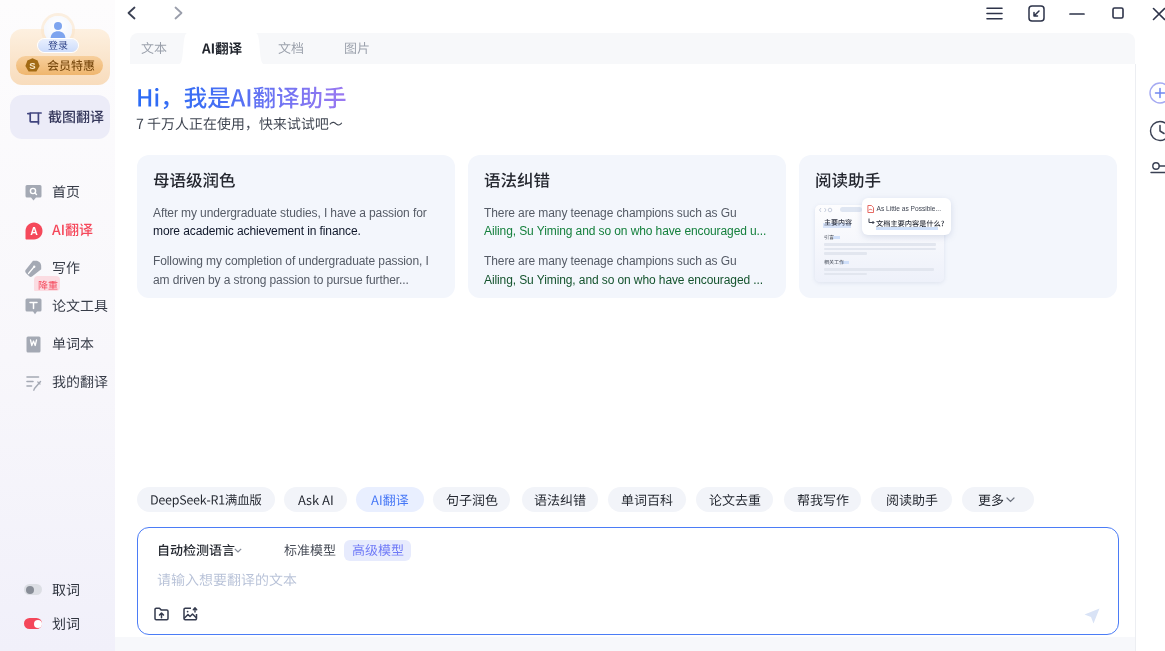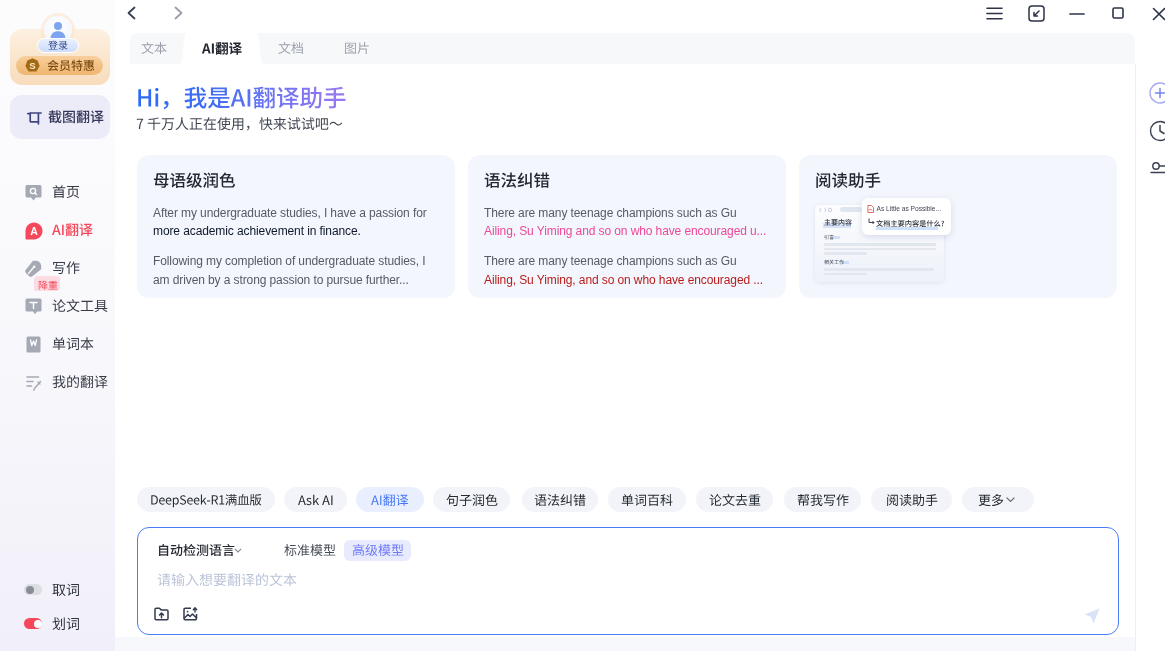--- a/index.html
+++ b/index.html
@@ -186,26 +186,26 @@
         <path fill="#24272f" d="M89 765C143 717 211 649 243 605L307 672C275 714 203 778 150 822ZM388 630V548H511L483 432H318V346H963V432H849C856 495 863 565 866 629L800 634L786 630H624L643 726H929V810H353V726H548L528 630ZM579 432 606 548H771L760 432ZM397 274V-84H487V-47H803V-81H897V274ZM487 35V191H803V35ZM178 -61C194 -41 223 -19 394 100C386 119 374 155 370 180L259 107V534H41V443H171V104C171 61 148 34 130 22C147 2 170 -39 178 -61ZM1095 764C1160 735 1243 687 1283 652L1338 730C1295 763 1211 808 1147 833ZM1039 494C1103 465 1185 419 1225 385L1278 464C1236 497 1152 540 1089 564ZM1073 -8 1153 -72C1213 23 1280 144 1333 249L1264 312C1205 197 1127 68 1073 -8ZM1392 -54C1422 -40 1468 -33 1825 11C1843 -24 1857 -56 1866 -84L1950 -41C1922 39 1847 157 1778 245L1701 208C1728 172 1755 131 1780 90L1499 59C1556 140 1613 240 1660 340H1939V429H1685V593H1900V682H1685V844H1590V682H1382V593H1590V429H1340V340H1548C1502 234 1445 135 1424 106C1399 69 1380 46 1359 40C1370 14 1387 -34 1392 -54ZM2039 59 2056 -38C2159 -15 2297 13 2427 42L2419 130C2280 103 2135 74 2039 59ZM2493 93C2518 110 2555 126 2793 187V-84H2891V834H2793V277L2604 233V752H2507V263C2507 214 2468 181 2444 167C2460 150 2485 113 2493 93ZM2066 420C2083 428 2109 434 2229 447C2186 392 2147 350 2128 333C2093 298 2068 275 2042 270C2054 244 2070 197 2074 178C2101 191 2142 201 2431 247C2428 268 2426 305 2427 331L2216 302C2299 384 2379 483 2446 584L2362 639C2341 603 2318 568 2294 534L2170 523C2234 604 2297 705 2346 804L2252 843C2204 726 2124 603 2099 571C2074 539 2055 517 2034 512C2045 486 2061 440 2066 420ZM3059 351V266H3191V87C3191 43 3161 15 3142 4C3157 -15 3178 -53 3185 -75C3202 -58 3231 -40 3404 53C3398 73 3390 110 3388 135L3278 79V266H3409V351H3278V470H3388V555H3107C3128 580 3149 609 3168 640H3402V729H3217C3230 758 3243 788 3253 817L3172 842C3142 751 3089 665 3030 607C3045 587 3067 539 3074 520C3085 530 3095 541 3105 553V470H3191V351ZM3741 844V719H3620V844H3535V719H3440V637H3535V520H3418V435H3962V520H3827V637H3938V719H3827V844ZM3620 637H3741V520H3620ZM3563 123H3810V34H3563ZM3563 199V287H3810V199ZM3477 365V-82H3563V-43H3810V-78H3899V365Z"></path>
       </g>
     </svg></div>
 <div style="position:absolute;left:815.0px;top:169.5px;line-height:0;"><svg width="66.0" height="21.4" viewBox="0 0 66.0 21.4">
       <g transform="translate(0,16.5) scale(0.016500,-0.016500)">
         <path fill="#24272f" d="M358 434H633V330H358ZM82 612V-84H175V612ZM97 789C142 745 192 684 214 643L291 695C267 735 213 793 169 834ZM307 633C337 596 366 546 381 510H275V255H380C366 162 329 92 212 51C231 35 255 1 265 -20C403 38 446 131 464 255H524V103C524 28 541 5 616 5C630 5 683 5 698 5C754 5 776 31 784 130C761 136 727 149 712 161C709 89 706 79 687 79C677 79 637 79 629 79C610 79 606 82 606 104V255H721V510H615C643 550 672 600 699 646L608 669C588 621 552 556 520 510H408L462 536C448 574 413 627 380 666ZM347 791V707H827V23C827 10 823 5 810 5C797 5 755 5 715 6C727 -17 738 -55 742 -79C806 -79 851 -77 881 -63C910 -48 918 -24 918 22V791ZM1437 447C1488 419 1551 377 1582 347L1624 399C1592 428 1528 468 1477 492ZM1681 99C1761 45 1860 -35 1906 -87L1966 -27C1918 26 1816 102 1737 152ZM1094 765C1148 718 1219 652 1252 610L1316 679C1282 720 1209 782 1154 826ZM1363 601V520H1839C1827 478 1814 437 1802 407L1876 389C1899 440 1924 519 1944 590L1884 604L1870 601H1695V678H1898V758H1695V844H1602V758H1399V678H1602V601ZM1037 534V442H1173V96C1173 45 1144 10 1126 -5C1140 -19 1165 -51 1173 -70C1188 -48 1216 -22 1374 112C1365 127 1353 154 1344 177H1582C1541 106 1465 37 1325 -17C1344 -34 1371 -68 1382 -90C1561 -19 1646 79 1686 177H1948V260H1710C1717 298 1719 336 1719 371V486H1628V374C1628 339 1626 300 1615 260H1518L1555 305C1524 336 1458 379 1406 405L1363 358C1412 331 1470 291 1503 260H1343V178L1338 192L1260 128V534ZM2620 844C2620 767 2620 693 2618 622H2468V533H2615C2601 296 2552 102 2369 -14C2392 -31 2422 -63 2436 -85C2636 48 2690 269 2706 533H2841C2833 186 2822 55 2799 26C2789 13 2779 10 2761 10C2740 10 2691 11 2638 15C2654 -10 2664 -49 2666 -76C2718 -78 2772 -79 2803 -75C2837 -70 2859 -61 2881 -30C2914 14 2923 159 2932 578C2932 589 2933 622 2933 622H2710C2712 694 2712 768 2712 844ZM2030 111 2047 14C2169 42 2338 82 2496 120L2487 205L2438 194V799H2101V124ZM2186 141V292H2349V175ZM2186 502H2349V375H2186ZM2186 586V713H2349V586ZM3046 327V235H3452V39C3452 18 3444 11 3421 11C3398 10 3317 10 3237 12C3252 -13 3270 -55 3277 -81C3381 -82 3449 -80 3492 -65C3534 -50 3551 -24 3551 37V235H3956V327H3551V471H3898V561H3551V710C3666 724 3774 742 3861 767L3791 844C3633 799 3349 772 3109 761C3118 740 3130 702 3133 678C3234 682 3344 689 3452 699V561H3114V471H3452V327Z"></path>
       </g>
     </svg></div>
 <div style="position:absolute;left:153px;top:206.6px;line-height:12px;font-size:12px;letter-spacing:-0.1px;white-space:nowrap;color:#555b66;font-family:'Liberation Sans',sans-serif;">After my undergraduate studies, I have a passion for</div>
 <div style="position:absolute;left:153px;top:225.2px;line-height:12px;font-size:12px;letter-spacing:-0.1px;white-space:nowrap;color:#0f172a;font-family:'Liberation Sans',sans-serif;">more academic achievement in finance.</div>
-<div style="position:absolute;left:153px;top:255.4px;line-height:12px;font-size:12px;letter-spacing:-0.1px;white-space:nowrap;color:#555b66;font-family:'Liberation Sans',sans-serif;">Following my completion of undergraduate studies, I</div>
+<div style="position:absolute;left:153px;top:255.4px;line-height:12px;font-size:12px;letter-spacing:-0.1px;white-space:nowrap;color:#555b66;font-family:'Liberation Sans',sans-serif;">Following my completion of undergraduate passion, I</div>
 <div style="position:absolute;left:153px;top:274.0px;line-height:12px;font-size:12px;letter-spacing:-0.1px;white-space:nowrap;color:#555b66;font-family:Liberation Sans, sans-serif;">am driven by a strong passion to pursue further...</div>
 <div style="position:absolute;left:484px;top:206.6px;line-height:12px;font-size:12px;letter-spacing:-0.1px;white-space:nowrap;color:#555b66;font-family:'Liberation Sans',sans-serif;">There are many teenage champions such as Gu</div>
-<div style="position:absolute;left:484px;top:225.2px;line-height:12px;font-size:12px;letter-spacing:-0.1px;white-space:nowrap;color:#ec4899;font-family:'Liberation Sans',sans-serif;">Ailing, Su Yiming and so on who have encouraged u...</div>
+<div style="position:absolute;left:484px;top:225.2px;line-height:12px;font-size:12px;letter-spacing:-0.1px;white-space:nowrap;color:#15803d;font-family:'Liberation Sans',sans-serif;">Ailing, Su Yiming and so on who have encouraged u...</div>
 <div style="position:absolute;left:484px;top:255.4px;line-height:12px;font-size:12px;letter-spacing:-0.1px;white-space:nowrap;color:#555b66;font-family:'Liberation Sans',sans-serif;">There are many teenage champions such as Gu</div>
-<div style="position:absolute;left:484px;top:274.0px;line-height:12px;font-size:12px;letter-spacing:-0.1px;white-space:nowrap;color:#b91c1c;font-family:'Liberation Sans',sans-serif;">Ailing, Su Yiming, and so on who have encouraged ...</div>
+<div style="position:absolute;left:484px;top:274.0px;line-height:12px;font-size:12px;letter-spacing:-0.1px;white-space:nowrap;color:#14532d;font-family:'Liberation Sans',sans-serif;">Ailing, Su Yiming, and so on who have encouraged ...</div>
 <div class="abs" style="left:815px;top:205px;width:129px;height:77px;border-radius:5px;background:linear-gradient(180deg,#fdfdfe,#eef1fa);box-shadow:0 1px 4px rgba(120,140,180,0.18);"></div>
 <svg class="abs" style="left:818px;top:207px" width="20" height="6" viewBox="0 0 20 6" stroke="#b9c2d4" stroke-width="0.8" fill="none">
     <path d="M3 1 L1.5 3 L3 5 M6.5 1 L8 3 L6.5 5"></path>
     <circle cx="12" cy="3" r="1.8"></circle>
   </svg>
 <div class="abs" style="left:840px;top:207px;width:22px;height:5px;border-radius:2.5px;background:#dfe6f2;"></div>
 <div class="abs" style="left:823px;top:222.5px;width:28px;height:5px;background:#d8e4fa;"></div>
 <div style="position:absolute;left:824.0px;top:218.0px;line-height:0;"><svg width="28.0" height="9.1" viewBox="0 0 28.0 9.1">
       <g transform="translate(0,7.0) scale(0.007000,-0.007000)">
         <path fill="#2c3140" d="M361 789C416 749 482 693 523 649H99V556H448V356H148V265H448V41H54V-51H950V41H552V265H855V356H552V556H899V649H578L628 685C587 733 503 799 439 843ZM1655 223C1626 175 1587 136 1537 105C1471 121 1403 137 1334 151C1352 173 1370 197 1388 223ZM1114 649V380H1375C1363 356 1348 330 1332 305H1050V223H1277C1245 178 1211 136 1180 102C1260 86 1339 69 1415 50C1321 21 1203 5 1060 -2C1075 -23 1089 -57 1096 -84C1288 -68 1437 -40 1550 15C1669 -18 1773 -52 1850 -83L1927 -9C1852 18 1755 48 1647 77C1694 116 1731 164 1760 223H1951V305H1442C1455 326 1467 348 1477 368L1427 380H1895V649H1654V721H1932V804H1065V721H1334V649ZM1424 721H1565V649H1424ZM1202 573H1334V455H1202ZM1424 573H1565V455H1424ZM1654 573H1801V455H1654ZM2094 675V-86H2189V582H2451C2446 454 2410 296 2202 185C2225 169 2257 134 2270 114C2394 187 2464 275 2503 367C2587 286 2676 193 2722 130L2800 192C2742 264 2626 375 2533 459C2542 501 2547 542 2549 582H2815V33C2815 15 2809 10 2790 9C2770 8 2702 8 2636 11C2650 -15 2664 -58 2668 -84C2758 -84 2820 -83 2858 -68C2896 -53 2908 -24 2908 31V675H2550V844H2452V675ZM3325 636C3271 565 3179 497 3090 454C3109 437 3141 400 3155 382C3247 434 3349 518 3414 606ZM3576 581C3666 525 3777 441 3829 384L3898 446C3842 502 3728 582 3640 635ZM3488 546C3394 396 3219 276 3033 210C3055 190 3080 157 3093 134C3135 151 3176 170 3216 192V-85H3308V-53H3690V-82H3787V203C3824 183 3863 164 3904 146C3917 173 3942 205 3965 225C3805 286 3667 362 3553 484L3570 510ZM3308 31V172H3690V31ZM3320 256C3388 303 3450 358 3502 419C3564 353 3628 301 3698 256ZM3424 831C3437 809 3449 782 3459 757H3078V560H3170V671H3826V560H3923V757H3570C3559 788 3540 824 3522 853Z"></path>

